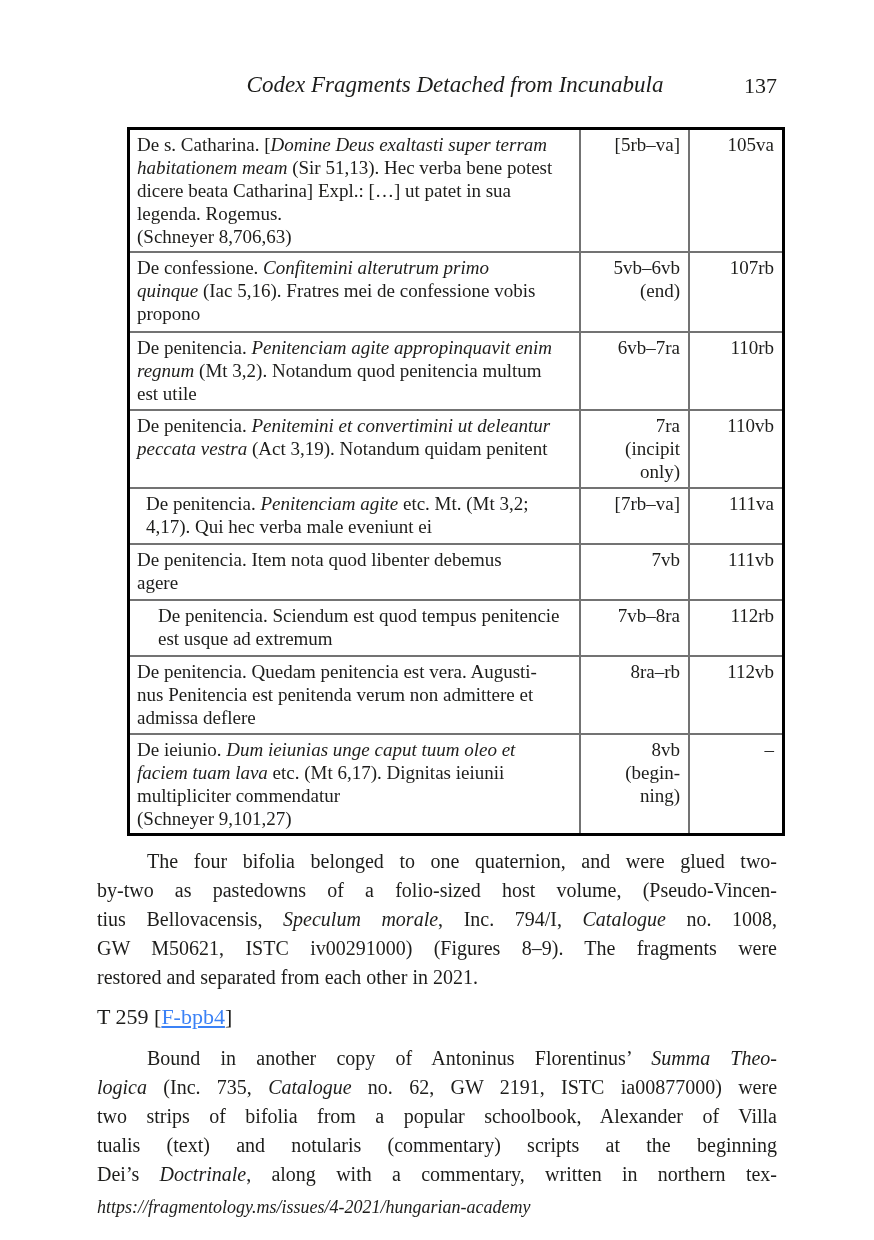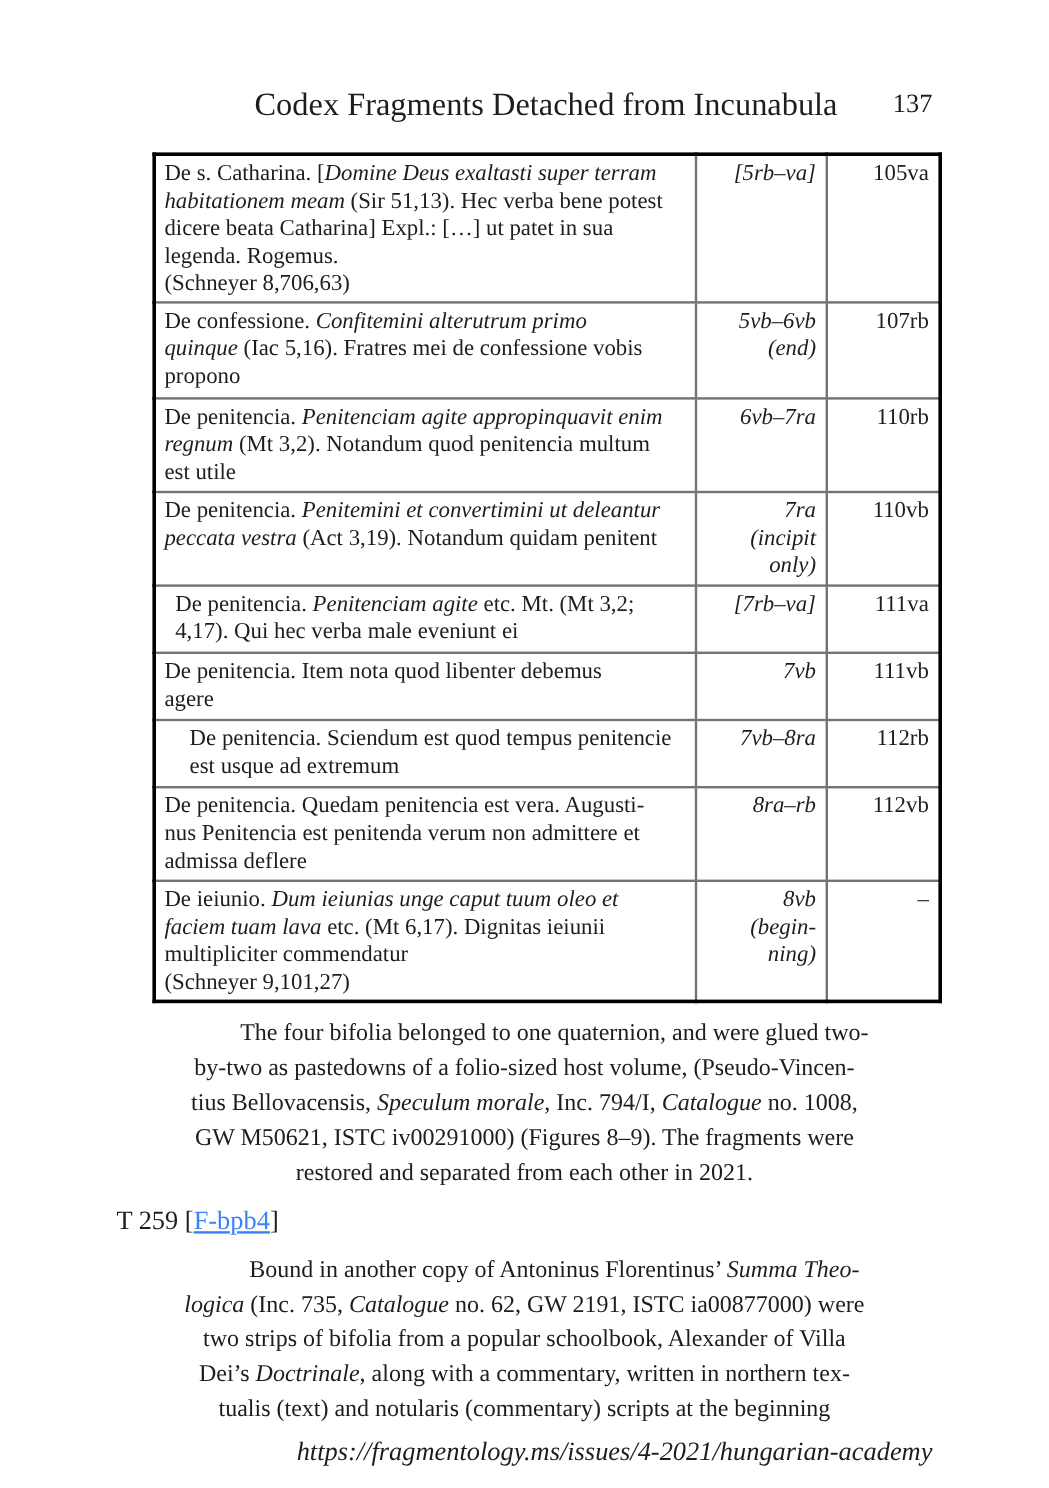--- a/index.html
+++ b/index.html
@@ -6,53 +6,53 @@
   .page {
     position:relative; width:874px; height:1240px; margin:0 auto;
     background:#ffffff; color:#1d1d1b;
     font-family:"Liberation Serif", serif;
     overflow:hidden;
   }
   .content { position:absolute; left:97px; top:72px; width:680px; }
 
   
   .rhead { position:relative; height:31px; }
-  .rtitle { text-align:center; font-size:27px; padding-left:36px; white-space:nowrap; }
+  .rtitle { text-align:center; font-style:italic; font-size:23px; padding-left:36px; white-space:nowrap; }
   .rpageno { position:absolute; right:0; top:1px; font-size:22px; font-style:normal; }
 
   
   table.frag {
     border-collapse:collapse; table-layout:fixed;
     margin:24px 0 0 30px; width:650px;
     border:3px solid #000;
   }
   table.frag td {
     border:2px solid #737373; vertical-align:top;
     font-size:19px; line-height:23px;
     padding:3px 8px 3px 7px;
   }
   td.desc { width:434px; text-align:left; }
-  td.fol  { width:92px;  text-align:right; white-space:pre-line;font-style:italic; }
+  td.fol  { width:92px;  text-align:right; white-space:pre-line; }
   td.host { width:77px;  text-align:right; }
   tr.r1 td { height:114px; } tr.r2 td { height:72px; } tr.r3 td { height:70px; }
   tr.r4 td { height:70px; }  tr.r5 td { height:48px;padding-left:16px; } tr.r6 td { height:48px; }
   tr.r7 td { height:48px;padding-left:28px; }  tr.r8 td { height:70px; } tr.r9 td { height:90px; }
 
   
   .para { margin:14px 0 0 0; font-size:20px; }
-  .para .line { height:29px; overflow:hidden;text-align:center; }
+  .para .line { height:29px; overflow:hidden; }
   .jline { text-align:justify; }
   .jline::after { content:""; display:inline-block; width:100%; height:0; }
   .ind { text-indent:50px; }
 
   .heading { margin-top:9px; font-size:22px; height:29px; }
   .heading .secnum { font-weight:normal;margin-top:38px; }
   a.fragment-link { color:#3b82f6; text-decoration:underline; cursor:pointer; }
 
-  .pfooter { margin-top:5px; text-align:right; font-style:italic; font-size:22px; }
+  .pfooter { margin-top:5px; text-align:left; font-style:italic; font-size:18px; }
   i { font-style:italic; }
 </style>
 </head>
 <body>
 
 <div class="page">
   <div class="content">
 
     <div class="rhead">
       <div class="rtitle">Codex Fragments Detached from Incunabula</div>
@@ -158,20 +158,20 @@
       </div>
 
     <div class="heading">
       <span class="secnum">T 259</span><span> [</span><a class="fragment-link">F-bpb4</a><span>]</span>
     </div>
 
     <div class="para">
         <div class="line jline ind"><span>Bound in another copy of Antoninus Florentinus’ </span><i>Summa Theo-</i></div>
         <div class="line jline"><i>logica</i><span> (Inc. 735, </span><i>Catalogue</i><span> no. 62, GW 2191, ISTC ia00877000) were</span></div>
         <div class="line jline"><span>two strips of bifolia from a popular schoolbook, Alexander of Villa</span></div>
+        <div class="line jline"><span>tualis (text) and notularis (commentary) scripts at the beginning</span></div>
         <div class="line jline"><span>Dei’s </span><i>Doctrinale</i><span>, along with a commentary, written in northern tex-</span></div>
-        <div class="line jline"><span>tualis (text) and notularis (commentary) scripts at the beginning</span></div>
       </div>
 
     <div class="pfooter">https://fragmentology.ms/issues/4-2021/hungarian-academy</div>
 
   </div>
 </div>
 
 </body></html>

